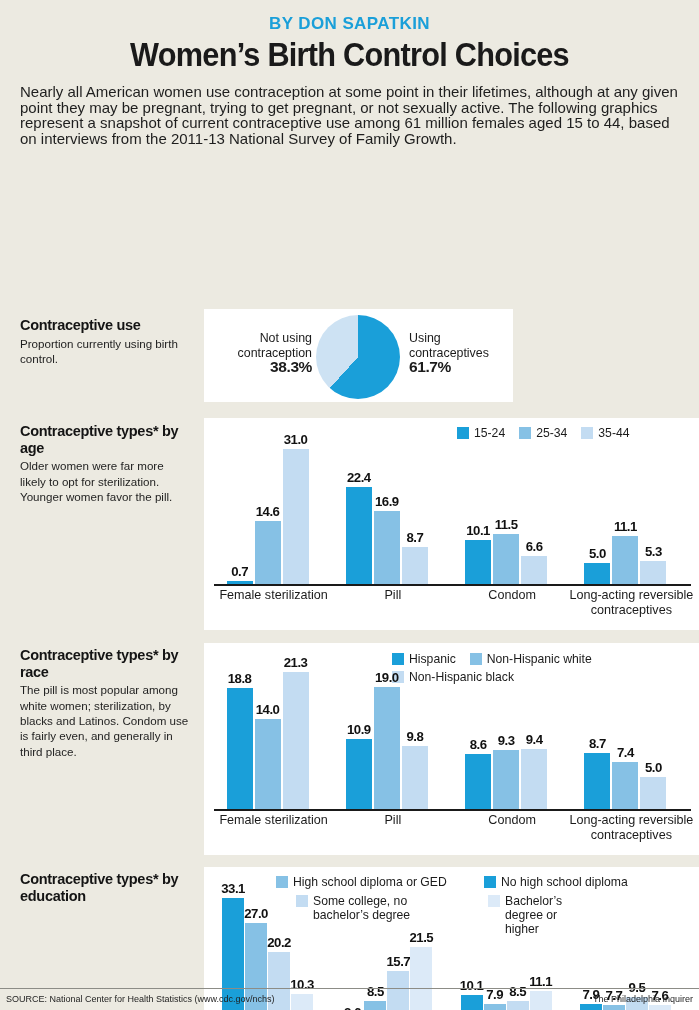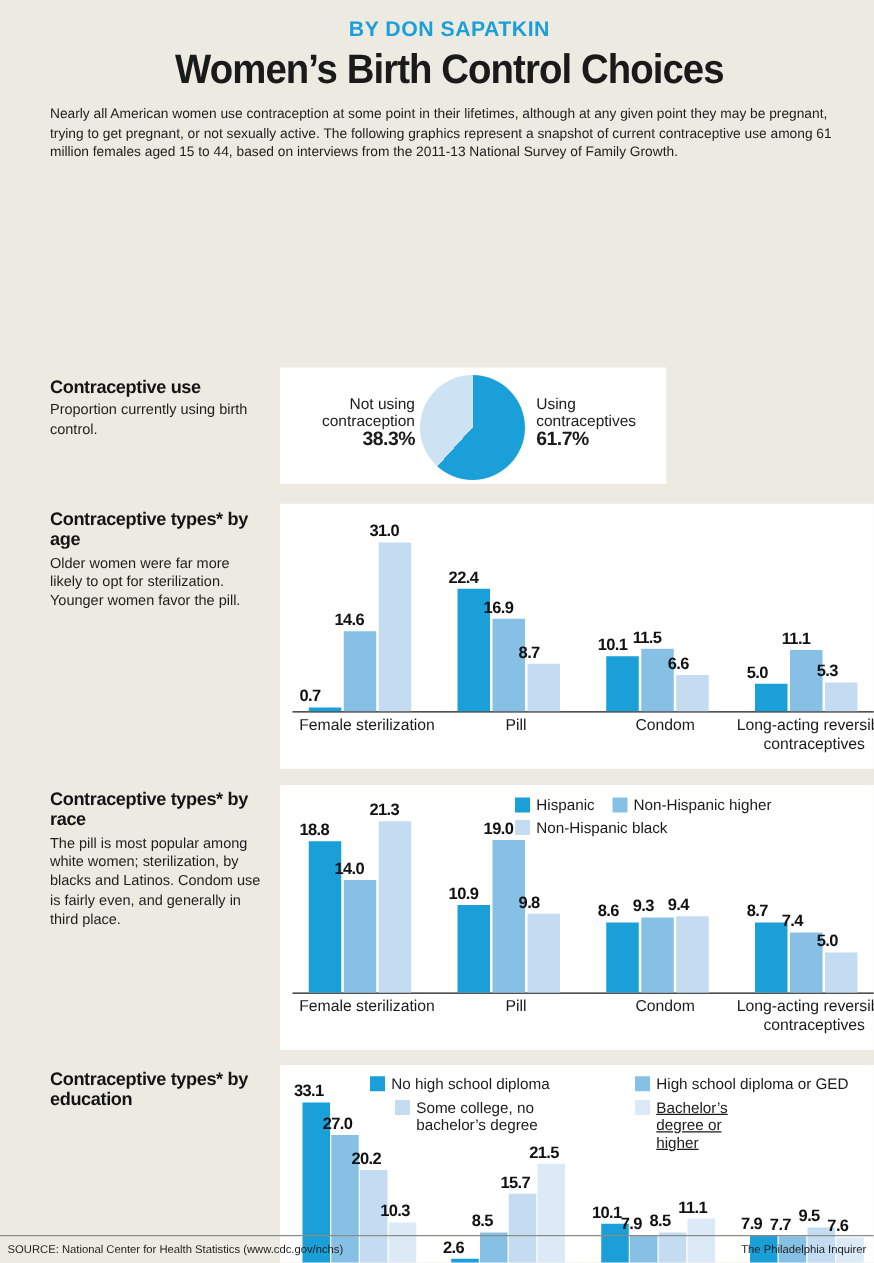--- a/index.html
+++ b/index.html
@@ -2,21 +2,21 @@
 <html><head>
 <meta charset="utf-8">
 <style>
   * { box-sizing: border-box; margin: 0; padding: 0; }
   html, body {
     width: 699px; height: 1010px;
     background: #eceae1;
     font-family: "Liberation Sans", sans-serif;
     overflow: hidden;
   }
-  .page { position: relative; width: 699px; height: 1010px; background: #eceae1; padding-left: 20px; }
+  .page { position: relative; width: 699px; height: 1010px; background: #eceae1; }
 
   
   .byline {
     text-align: center;
     color: #1a9fd9;
     font-weight: bold;
     font-size: 17px;
     letter-spacing: 0.4px;
     padding-top: 14px;
     font-family: "Liberation Sans", sans-serif;
@@ -26,21 +26,21 @@
     font-size: 33px;
     font-weight: bold;
     color: #1a1a1a;
     letter-spacing: -0.8px;
     margin-top: 2px;
     font-family: "Liberation Sans", sans-serif;
     transform: scaleX(0.93);
   }
   .deck {
     margin: 10px 20px 0 20px;
-    font-size: 11px;
+    font-size: 15px;
     line-height: 15.6px;
     color: #1e1e1e;
   }
 
   
   .section { position: relative; }
   .side {
     position: absolute;
     left: 20px;
     width: 170px;
@@ -76,21 +76,21 @@
 
   
   .chart { position: absolute; }
   .legend { position: absolute; display: flex; flex-wrap: wrap; }
   .lg { display: flex; align-items: flex-start; font-size: 12.2px; color: #1b1b1b; line-height: 14px; }
   .sw { width: 12px; height: 12px; flex: 0 0 12px; margin-right: 5px; margin-top: 1px; }
   .axis { position: absolute; height: 1.5px; background: #1a1a1a; }
   .bar { position: absolute; bottom: 0; }
   .vlab {
     position: absolute; font-size: 13.2px; font-weight: bold; color: #111;
-    letter-spacing: -0.5px; white-space: nowrap;
+    text-align: center; letter-spacing: -0.5px; white-space: nowrap;
   }
   .clab {
     position: absolute; font-size: 12.6px; color: #1b1b1b;
     text-align: center; line-height: 15px;
   }
 
   
   .footnote {
     position: absolute; left: 20px; right: 20px;
     font-size: 8.2px; line-height: 11px; color: #1e1e1e;
@@ -131,20 +131,34 @@
       </div>
     </div>
   </div>
 
   <div class="section">
     <div class="side" style="top:277px">
       <h2>Contraceptive types* by age</h2>
       <p>Older women were far more likely to opt for sterilization. Younger women favor the pill.</p>
     </div>
     <div class="panel" style="left:204px; top:272px; width:495px; height:212px;">
+      <div class="legend" style="left:253px; top:8px; width:230px; gap:4px 14px;">
+        <div class="lg">
+          <span class="sw" style="background:#1a9fd9"></span>
+          <span>15-24</span>
+        </div>
+        <div class="lg">
+          <span class="sw" style="background:#86c1e5"></span>
+          <span>25-34</span>
+        </div>
+        <div class="lg">
+          <span class="sw" style="background:#c3dcf2"></span>
+          <span>35-44</span>
+        </div>
+      </div>
       <div class="chart" id="chart-by-age" style="left:0; top:0; width:495px; height:212px;">
           <div class="axis" style="left: 10px; top: 166px; width: 477px;"></div>
           <div class="bar" style="left: 22.625px; width: 26px; height: 3.04706px; top: 162.953px; bottom: auto; background: rgb(26, 159, 217);"></div>
           <div class="vlab" style="left: 15.625px; width: 40px; top: 145.953px;">0.7</div>
           <div class="bar" style="left: 50.625px; width: 26px; height: 63.5529px; top: 102.447px; bottom: auto; background: rgb(134, 193, 229);"></div>
           <div class="vlab" style="left: 43.625px; width: 40px; top: 85.4471px;">14.6</div>
           <div class="bar" style="left: 78.625px; width: 26px; height: 134.941px; top: 31.0588px; bottom: auto; background: rgb(195, 220, 242);"></div>
           <div class="vlab" style="left: 71.625px; width: 40px; top: 14.0588px;">31.0</div>
           <div class="clab" style="left: -4px; width: 147.25px; top: 170px;">Female sterilization</div>
           <div class="bar" style="left: 141.875px; width: 26px; height: 97.5059px; top: 68.4941px; bottom: auto; background: rgb(26, 159, 217);"></div>
@@ -178,21 +192,21 @@
       <p>The pill is most popular among white women; sterilization, by blacks and Latinos. Condom use is fairly even, and generally in third place.</p>
     </div>
     <div class="panel" style="left:204px; top:497px; width:495px; height:212px;">
       <div class="legend" style="left:188px; top:9px; width:300px; gap:4px 14px;">
         <div class="lg">
           <span class="sw" style="background:#1a9fd9"></span>
           <span>Hispanic</span>
         </div>
         <div class="lg">
           <span class="sw" style="background:#86c1e5"></span>
-          <span>Non-Hispanic higher</span>
+          <span>Non-Hispanic white</span>
         </div>
         <div class="lg" style="width:100%">
           <span class="sw" style="background:#c3dcf2"></span>
           <span>Non-Hispanic black</span>
         </div>
       </div>
       <div class="chart" id="chart-by-race" style="left:0; top:0; width:495px; height:212px;">
           <div class="axis" style="left: 10px; top: 166px; width: 477px;"></div>
           <div class="bar" style="left: 22.625px; width: 26px; height: 120.974px; top: 45.0261px; bottom: auto; background: rgb(26, 159, 217);"></div>
           <div class="vlab" style="left: 15.625px; width: 40px; top: 28.0261px;">18.8</div>
@@ -225,33 +239,33 @@
         </div>
     </div>
   </div>
 
   <div class="section">
     <div class="side" style="top:725px">
       <h2>Contraceptive types* by education</h2>
     </div>
     <div class="panel" style="left:204px; top:721px; width:495px; height:212px;">
       <div class="legend" style="left:72px; top:8px; width:420px;">
+        <div class="lg" style="width:208px; margin-bottom:5px;">
+          <span class="sw" style="background:#86c1e5"></span>
+          <span>High school diploma or GED</span>
+        </div>
         <div class="lg" style="width:212px; margin-bottom:5px;">
           <span class="sw" style="background:#1a9fd9"></span>
           <span>No high school diploma</span>
         </div>
-        <div class="lg" style="width:208px; margin-bottom:5px;">
-          <span class="sw" style="background:#86c1e5"></span>
-          <span>High school diploma or GED</span>
-        </div>
         <div class="lg" style="width:212px; padding-left:20px;">
           <span class="sw" style="background:#c3dcf2"></span>
           <span style="max-width:120px;">Some college, no bachelor’s degree</span>
         </div>
-        <div class="lg" style="width:200px;text-decoration:underline;">
+        <div class="lg" style="width:200px;">
           <span class="sw" style="background:#dceaf8"></span>
           <span style="max-width:80px;">Bachelor’s degree or higher</span>
         </div>
       </div>
       <div class="chart" id="chart-by-education" style="left:0; top:0; width:495px; height:212px;">
           <div class="bar" style="left: 18.125px; width: 22px; height: 139.756px; top: 30.2444px; bottom: auto; background: rgb(26, 159, 217);"></div>
           <div class="vlab" style="left: 11.125px; width: 36px; top: 13.2444px;">33.1</div>
           <div class="bar" style="left: 41.125px; width: 22px; height: 114px; top: 56px; bottom: auto; background: rgb(134, 193, 229);"></div>
           <div class="vlab" style="left: 34.125px; width: 36px; top: 39px;">27.0</div>
           <div class="bar" style="left: 64.125px; width: 22px; height: 85.2889px; top: 84.7111px; bottom: auto; background: rgb(195, 220, 242);"></div>

